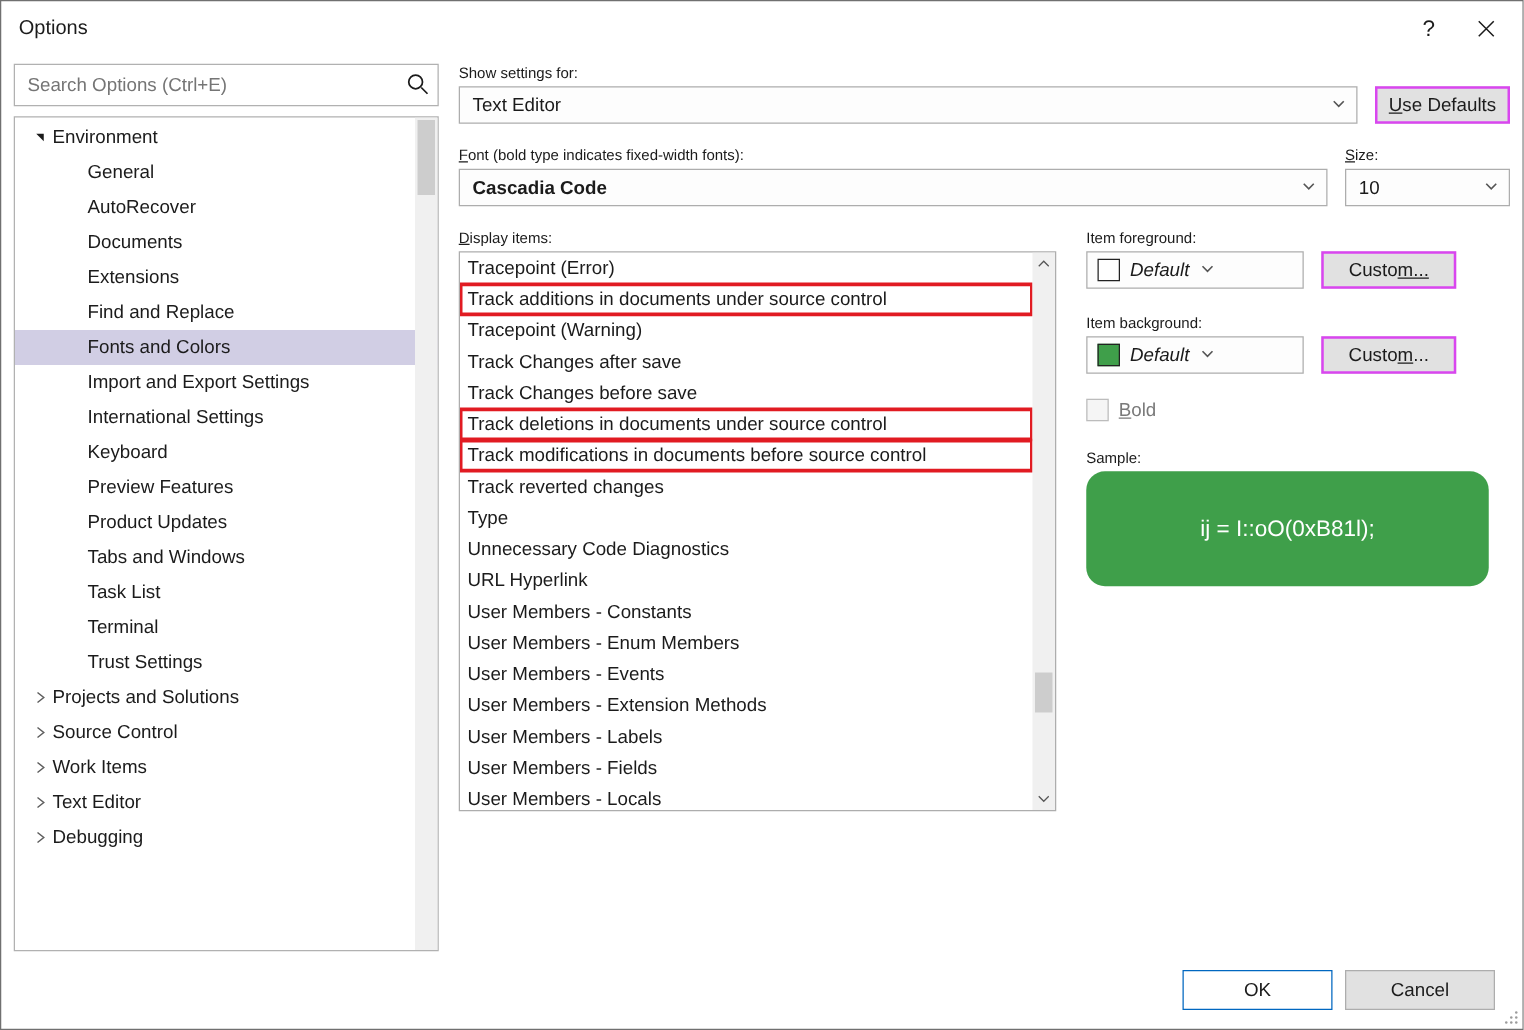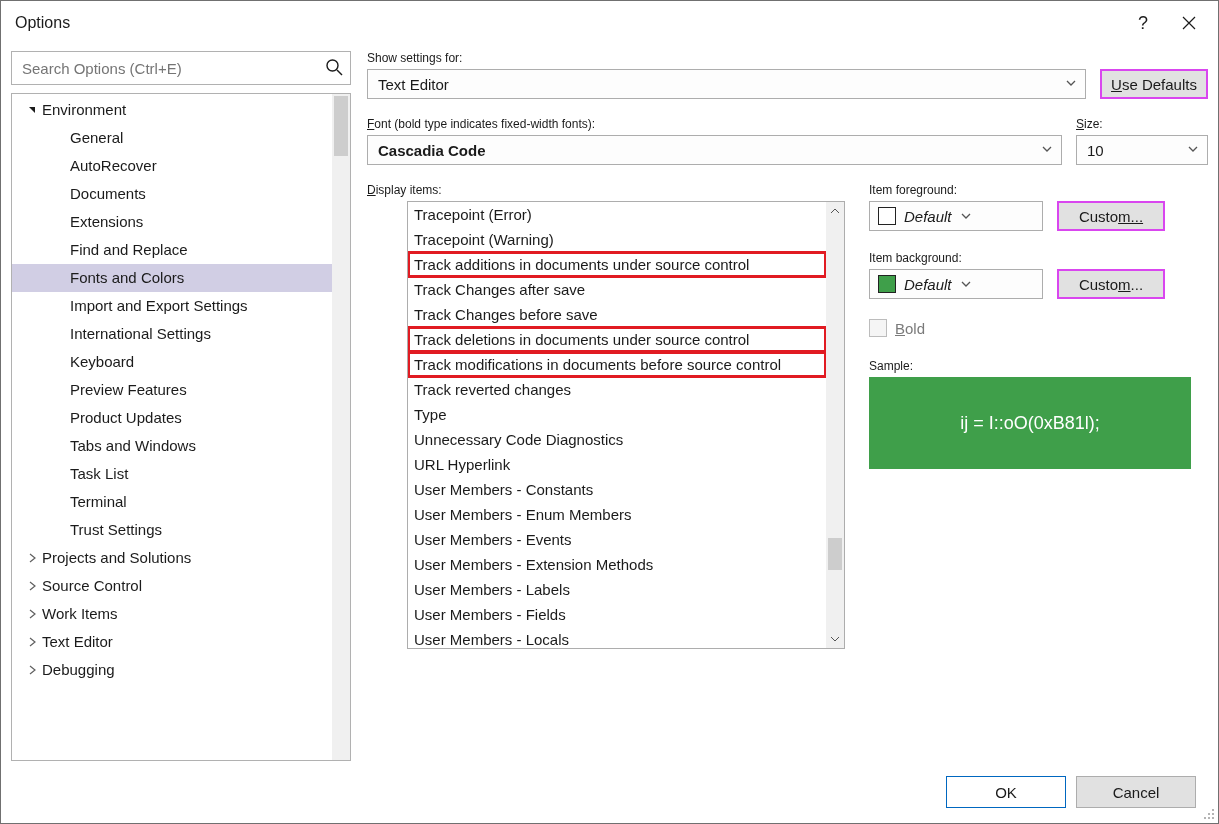--- a/index.html
+++ b/index.html
@@ -26,37 +26,37 @@
   .right-col { flex:1; display:flex; flex-direction:column; min-width:0;}
   .label { font-size:12px; margin-bottom:4px; }
   .underline { text-decoration: underline; text-decoration-color: currentColor; }
   .row-gap { height:18px; }
   .flex-row { display:flex; gap:14px; align-items:flex-end;}
   .select-control, .input-control { height:30px; border:1px solid #adadad; background:#fdfdfd; display:flex; align-items:center; padding:0 10px; position:relative; }
   .select-control .chev { position:absolute; right:8px; top:7px; font-size:12px; color:#555; }
   .big-btn { width:108px; height:30px; border:2px solid #d946ef; background:#e1e1e1; display:flex; align-items:center; justify-content:center; cursor:pointer; font-size:15px;}
   .mid-grid { display:grid; grid-template-columns: 478px 1fr; column-gap:24px; margin-top:18px;}
   .display-list-wrap { display:flex; flex-direction:column; min-height:0;}
-  .display-list { border:1px solid #adadad; height:448px; position:relative; overflow:hidden;margin-left:40px; }
+  .display-list { border:1px solid #adadad; height:448px; position:relative; overflow:hidden; }
   .display-list .inner { position:absolute; top:0; left:0; right:18px; bottom:0; overflow:hidden; }
   .display-list .item { height:25px; line-height:25px; padding:0 6px; font-size:15px; white-space:nowrap; }
   .display-list .highlighted { outline:3px solid #e11b22; outline-offset:-2px; }
   .display-list .vscroll-stub { position:absolute; top:0; right:0; width:18px; height:100%; background:#f0f0f0; }
   .display-list .vscroll-up, .display-list .vscroll-down { position:absolute; right:0; width:18px; height:18px; display:flex; align-items:center; justify-content:center; font-size:10px; color:#555; }
   .display-list .vscroll-up { top:0;} .display-list .vscroll-down{ bottom:0;}
   .display-list .vscroll-thumb { position:absolute; right:2px; width:14px; height:32px; top: 336px; background:#cdcdcd; }
   .side-panel { display:flex; flex-direction:column; }
   .side-row { display:flex; gap:14px; align-items:flex-end; margin-bottom:20px;}
   .color-select { width:174px; height:30px; border:1px solid #adadad; background:#fdfdfd; display:flex; align-items:center; padding:0 8px; gap:8px; position:relative;font-style:italic;}
   .swatch { width:18px; height:18px; border:1px solid #222; }
   .swatch.white { background:#fff; }
   .swatch.green { background:#3f9f4a; }
   .checkbox-row { display:flex; align-items:center; gap:8px; color:#7a7a7a; margin-bottom:22px;}
   .checkbox-box { width:18px; height:18px; border:1px solid #bcbcbc; background:#f5f5f5; }
-  .sample-box { width:322px; height:92px; background:#3f9f4a; color:#fff; display:flex; align-items:center; justify-content:center; font-family: Consolas, monospace; font-size:18px;}
+  .sample-box { width:322px; height:92px; background:#3f9f4a; color:#fff; display:flex; align-items:center; justify-content:center; font-family: Consolas, monospace; font-size:18px;border-radius:15px;}
   .footer { height:62px; display:flex; align-items:center; justify-content:flex-end; gap:10px; padding:0 12px;}
   .footer .btn { width:120px; height:32px; border:1px solid #adadad; background:#e1e1e1; display:flex; align-items:center; justify-content:center; font-size:15px; cursor:pointer;}
   .footer .btn.primary { border:1.5px solid #0067c0; background:#fff; }
   .grip { position:absolute; right:3px; bottom:3px; width:14px; height:14px; }
   .grip svg { display:block; }
   .bold { font-weight:700; }
 </style>
 </head>
 <body>
 
@@ -226,22 +226,22 @@
             </div>
           </div>
         </div>
 
         <div class="mid-grid">
           <div class="display-list-wrap">
             <div class="label"><span class="underline">D</span><span>isplay items:</span></div>
             <div class="display-list">
               <div class="inner" id="display-items-inner">
                   <div class="item">Tracepoint (Error)</div>
+                  <div class="item highlighted">Track additions in documents under source control</div>
                   <div class="item">Tracepoint (Warning)</div>
-                  <div class="item highlighted">Track additions in documents under source control</div>
                   <div class="item">Track Changes after save</div>
                   <div class="item">Track Changes before save</div>
                   <div class="item highlighted">Track deletions in documents under source control</div>
                   <div class="item highlighted">Track modifications in documents before source control</div>
                   <div class="item">Track reverted changes</div>
                   <div class="item">Type</div>
                   <div class="item">Unnecessary Code Diagnostics</div>
                   <div class="item">URL Hyperlink</div>
                   <div class="item">User Members - Constants</div>
                   <div class="item">User Members - Enum Members</div>

